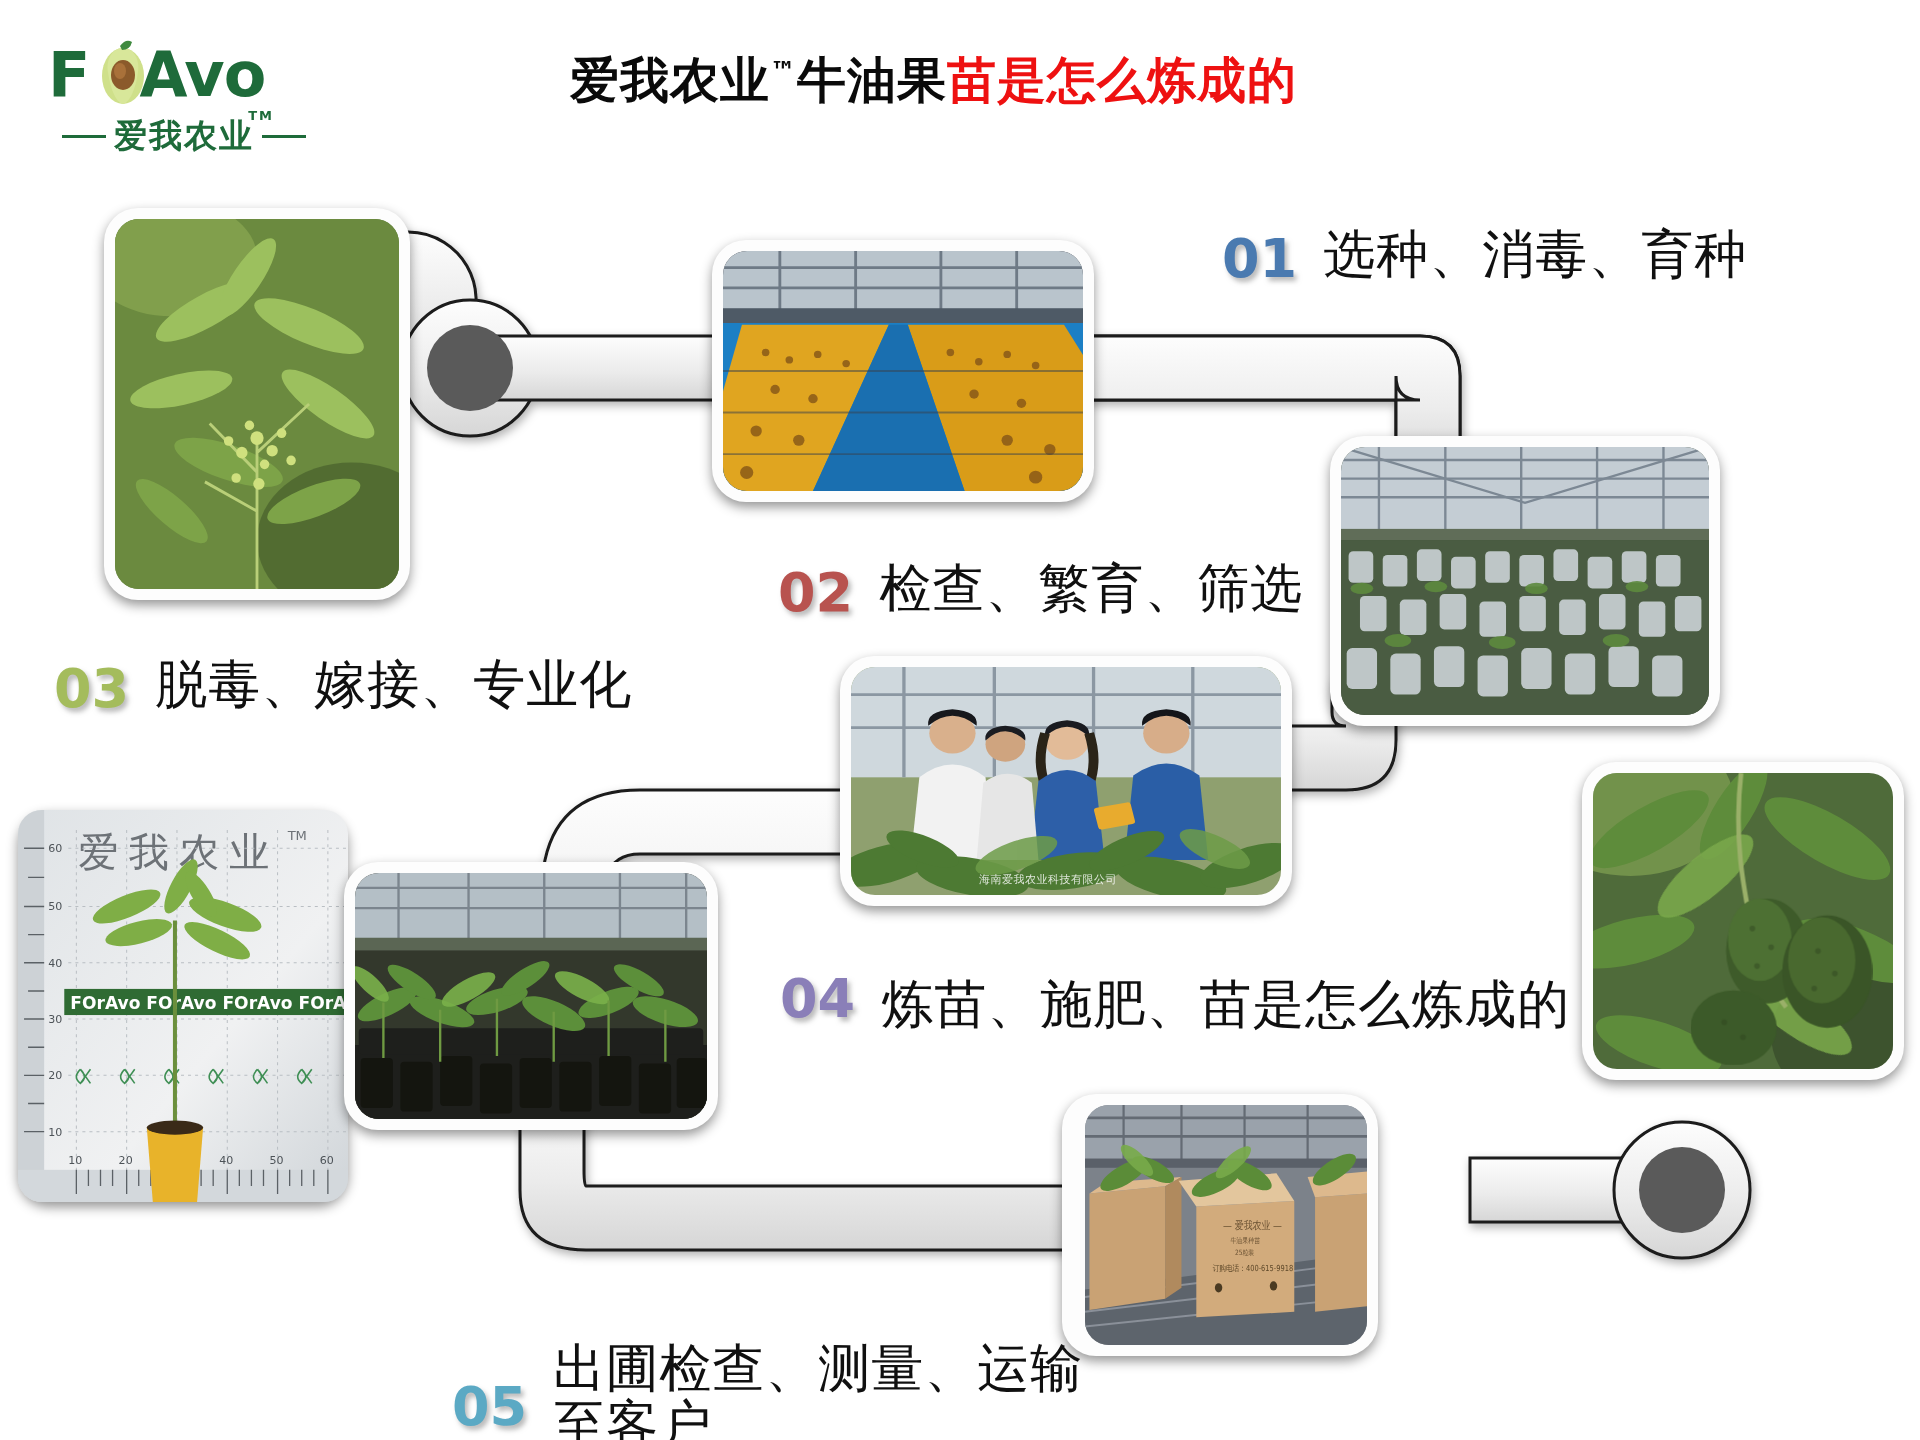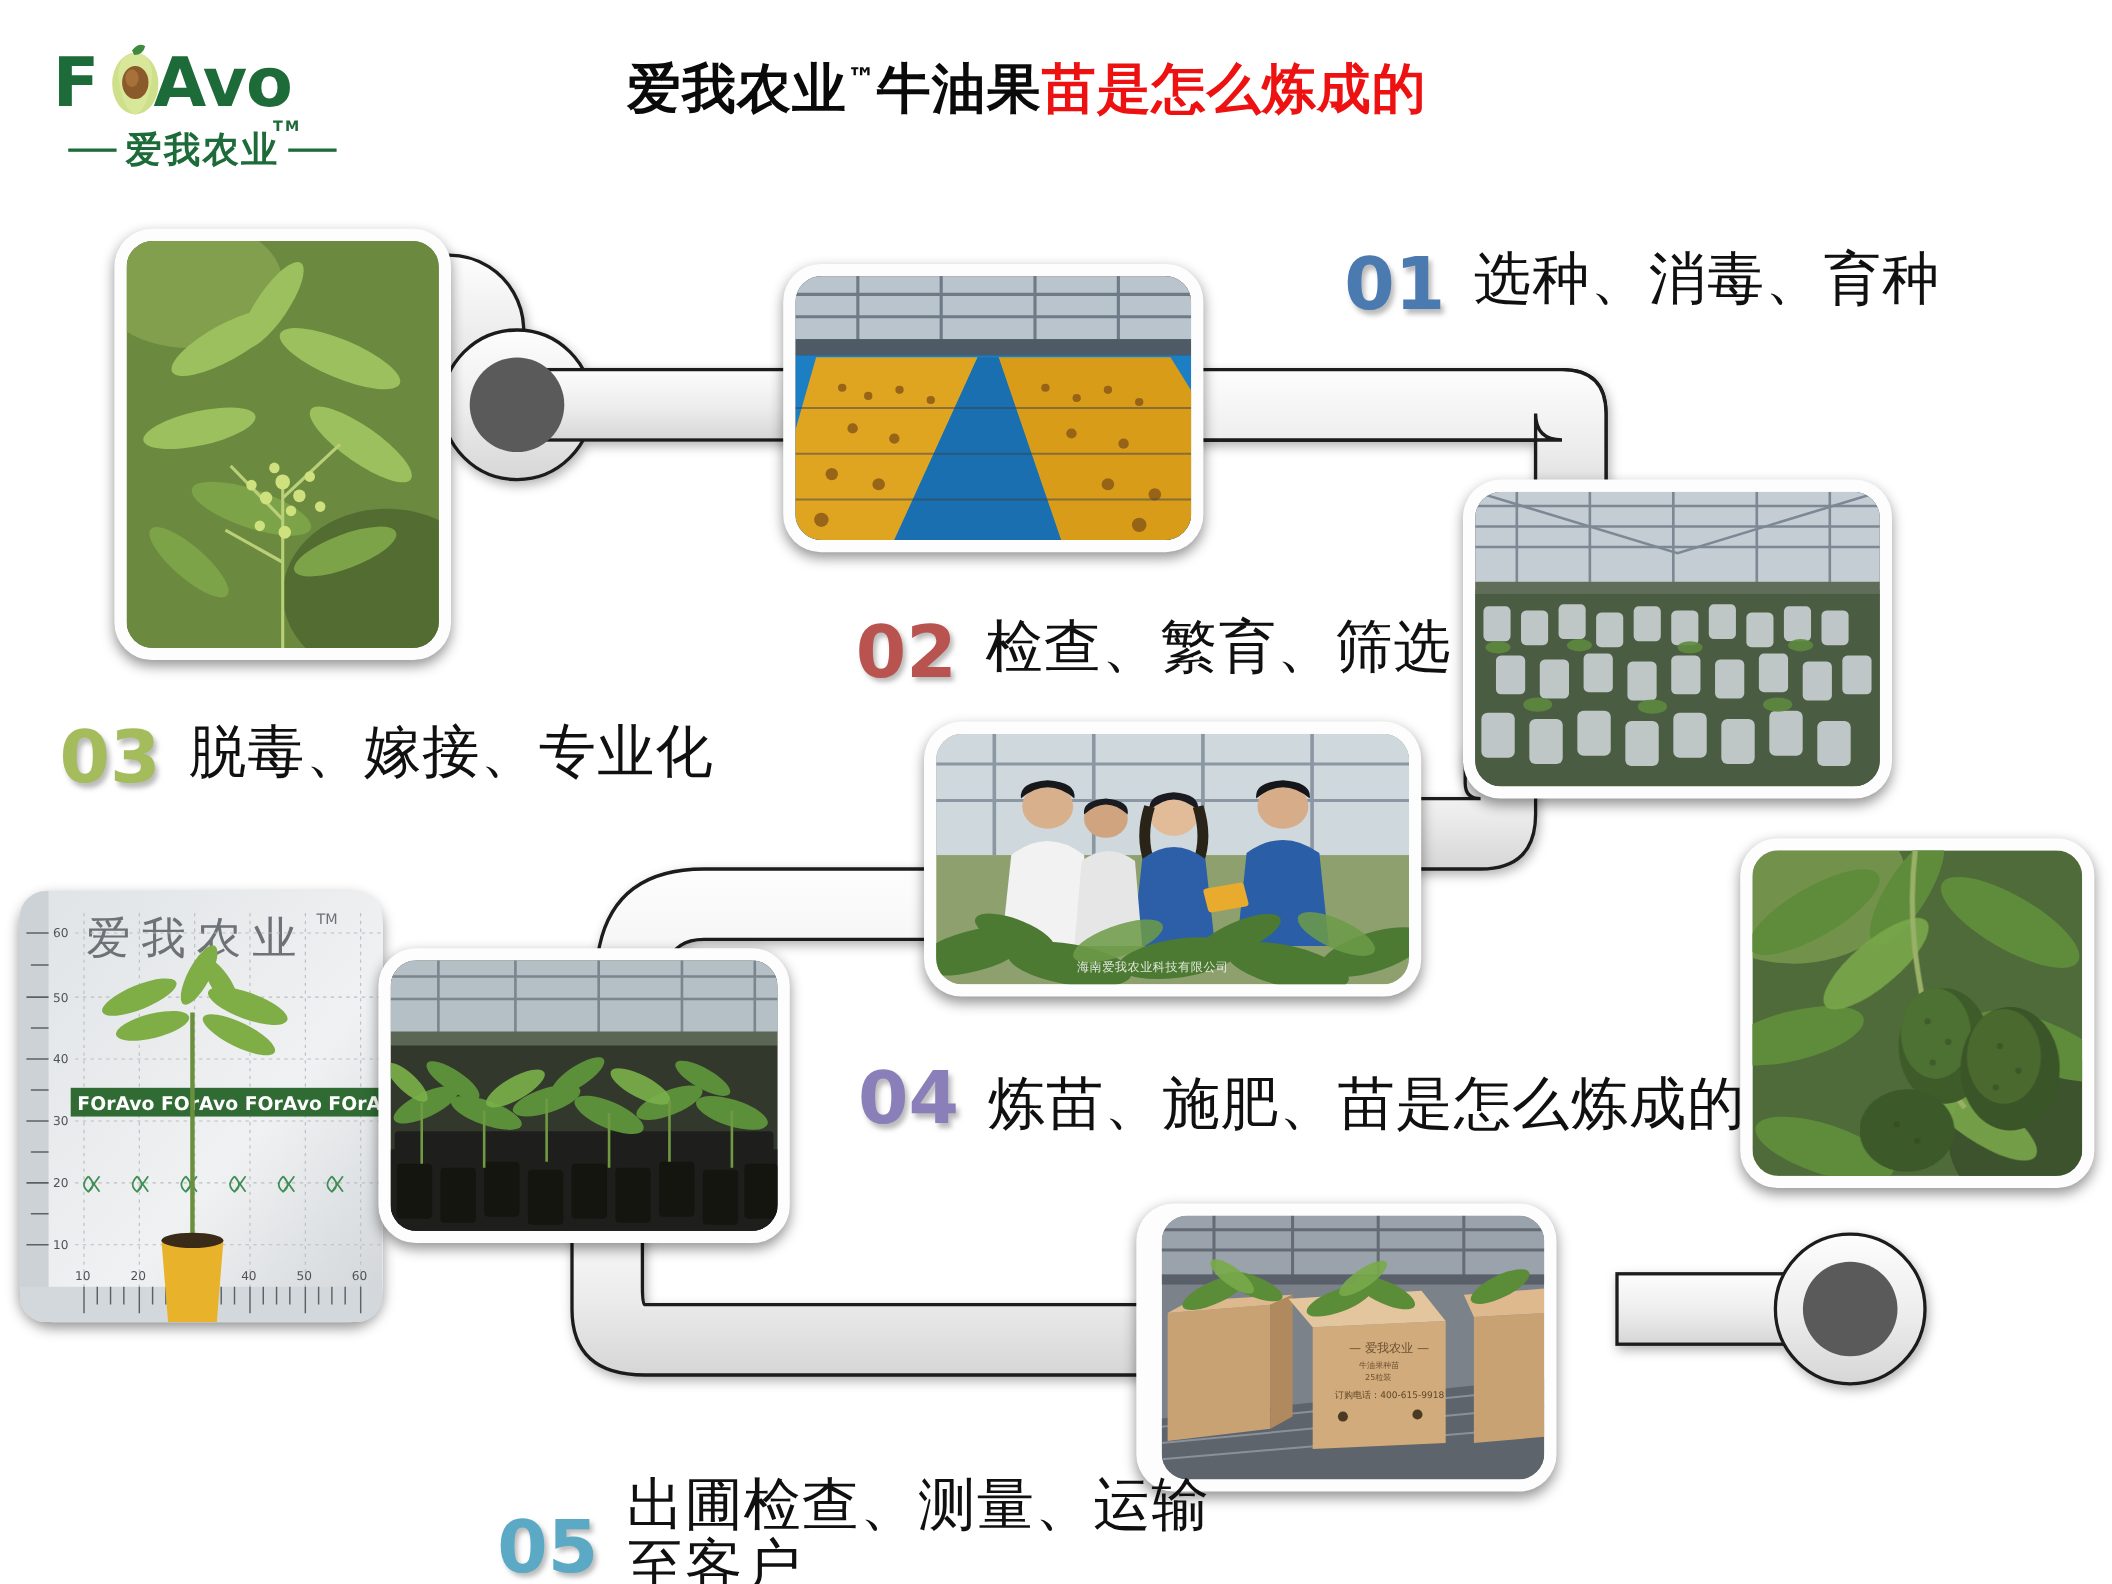--- a/index.html
+++ b/index.html
@@ -34,21 +34,21 @@
 
   
   .frame { position:absolute; border-radius:34px; background:#fdfdfd;
            box-shadow:0 5px 12px rgba(0,0,0,.42); padding:11px; }
   .frame.plain { border-radius:30px; padding:0; }
   .photo { width:100%; height:100%; border-radius:24px; overflow:hidden; position:relative; }
   .photo svg { display:block; width:100%; height:100%; }
 
   
   .step { position:absolute; display:flex; align-items:flex-start; white-space:nowrap; }
-  .step .num { font-family:"DejaVu Sans",sans-serif; font-weight:bold; font-size:66px;
+  .step .num { font-family:"DejaVu Sans",sans-serif; font-weight:bold; font-size:54px;
                line-height:66px; text-shadow:3px 4px 5px rgba(130,130,130,.55); }
   .step .txt { font-size:52px; line-height:56px; color:#101010; font-weight:400;
                font-family:"DejaVu Sans",sans-serif; margin-left:26px; letter-spacing:1px; }
   .step .txt.two-line { line-height:56px; white-space:pre-line; }
 
   .wm { position:absolute; color:rgba(255,255,255,.82); font-size:11px; letter-spacing:.5px;
         font-family:"DejaVu Sans",sans-serif; }
 </style>
 </head>
 <body>
@@ -460,21 +460,21 @@
           <circle cx="240" cy="190" r="3"></circle>
             <circle cx="258" cy="214" r="3"></circle>
             <circle cx="236" cy="230" r="3"></circle>
           <circle cx="140" cy="266" r="3"></circle>
             <circle cx="160" cy="282" r="3"></circle>
         </g>
       </svg>
     </div>
   </div>
 
-  <div class="frame" style="left:1033px; top:1094px; width:382px; height:262px;padding-left:23px;">
+  <div class="frame" style="left:1062px; top:1094px; width:316px; height:262px;padding-left:23px;">
     <div class="photo">
       <svg viewBox="0 0 380 260" preserveAspectRatio="none" xmlns="http://www.w3.org/2000/svg">
         <rect width="380" height="260" fill="#7c828a"></rect>
         <rect width="380" height="64" fill="#9aa2ab"></rect>
         <g stroke="#646b74" stroke-width="3" fill="none">
           <path d="M0 14 H380 M0 34 H380"></path>
           <path d="M52 0 V64 M130 0 V64 M215 0 V64 M300 0 V64"></path>
         </g>
         <rect y="58" width="380" height="10" fill="#5a6069"></rect>
 

